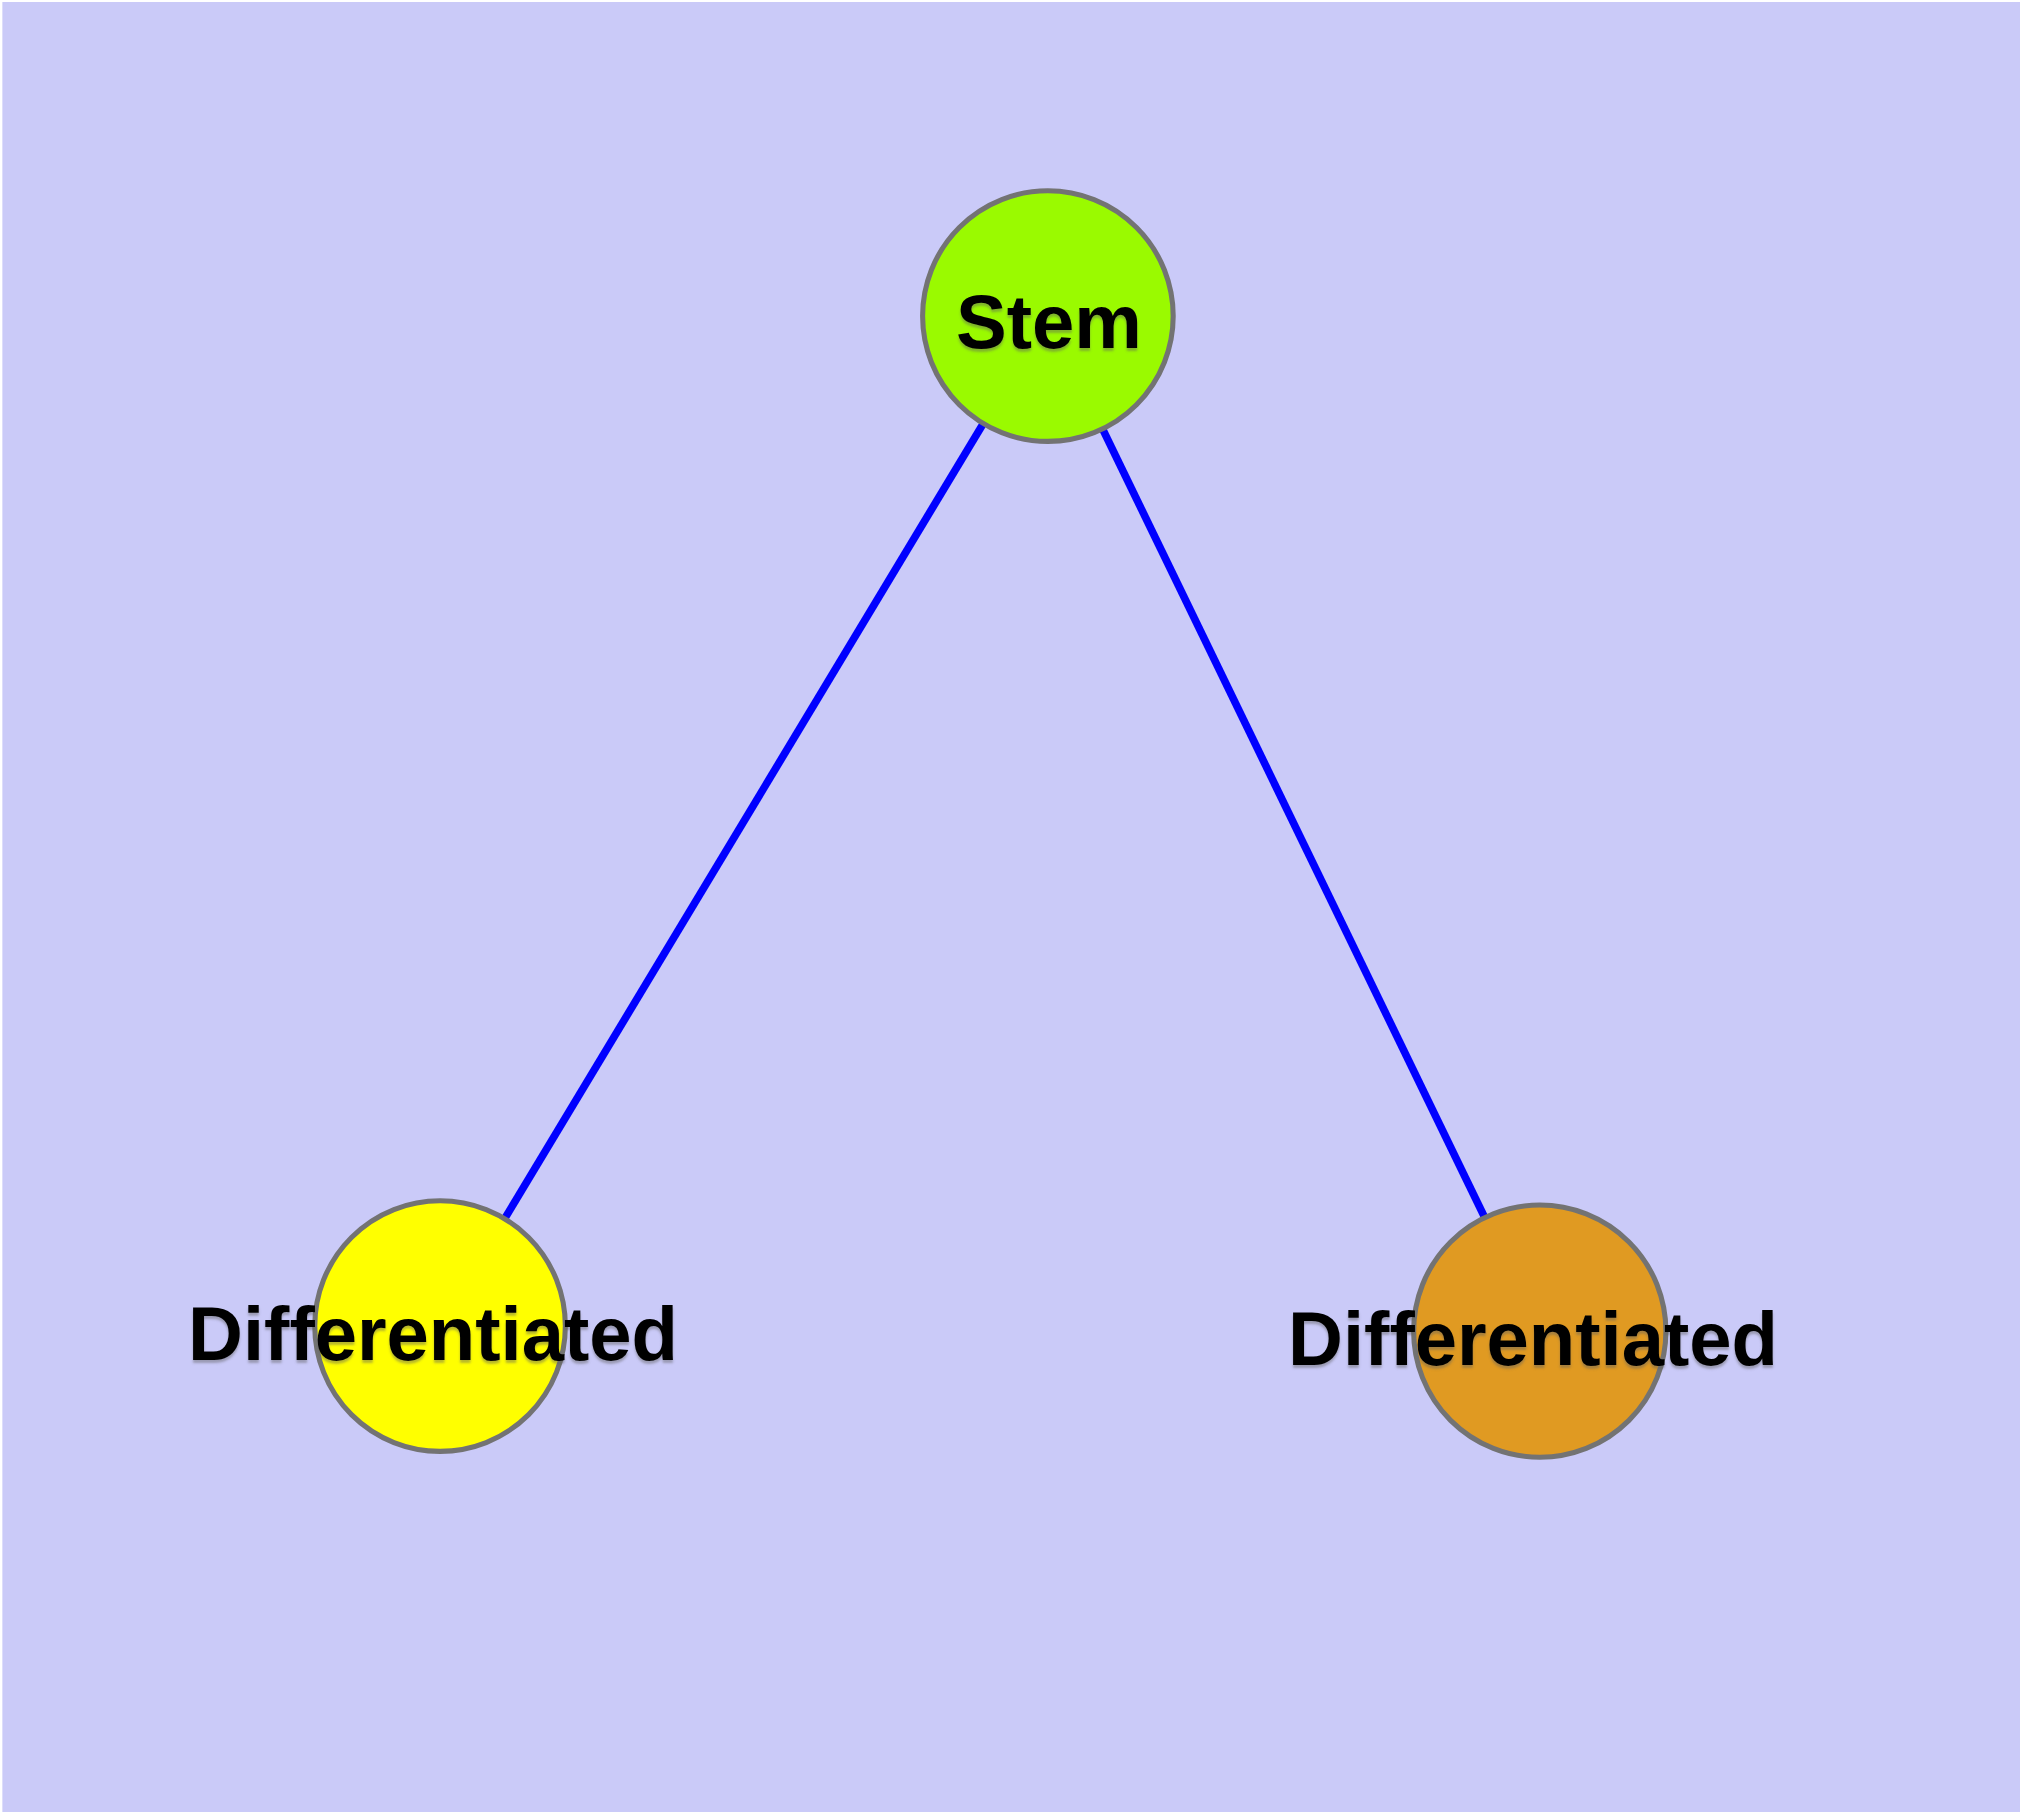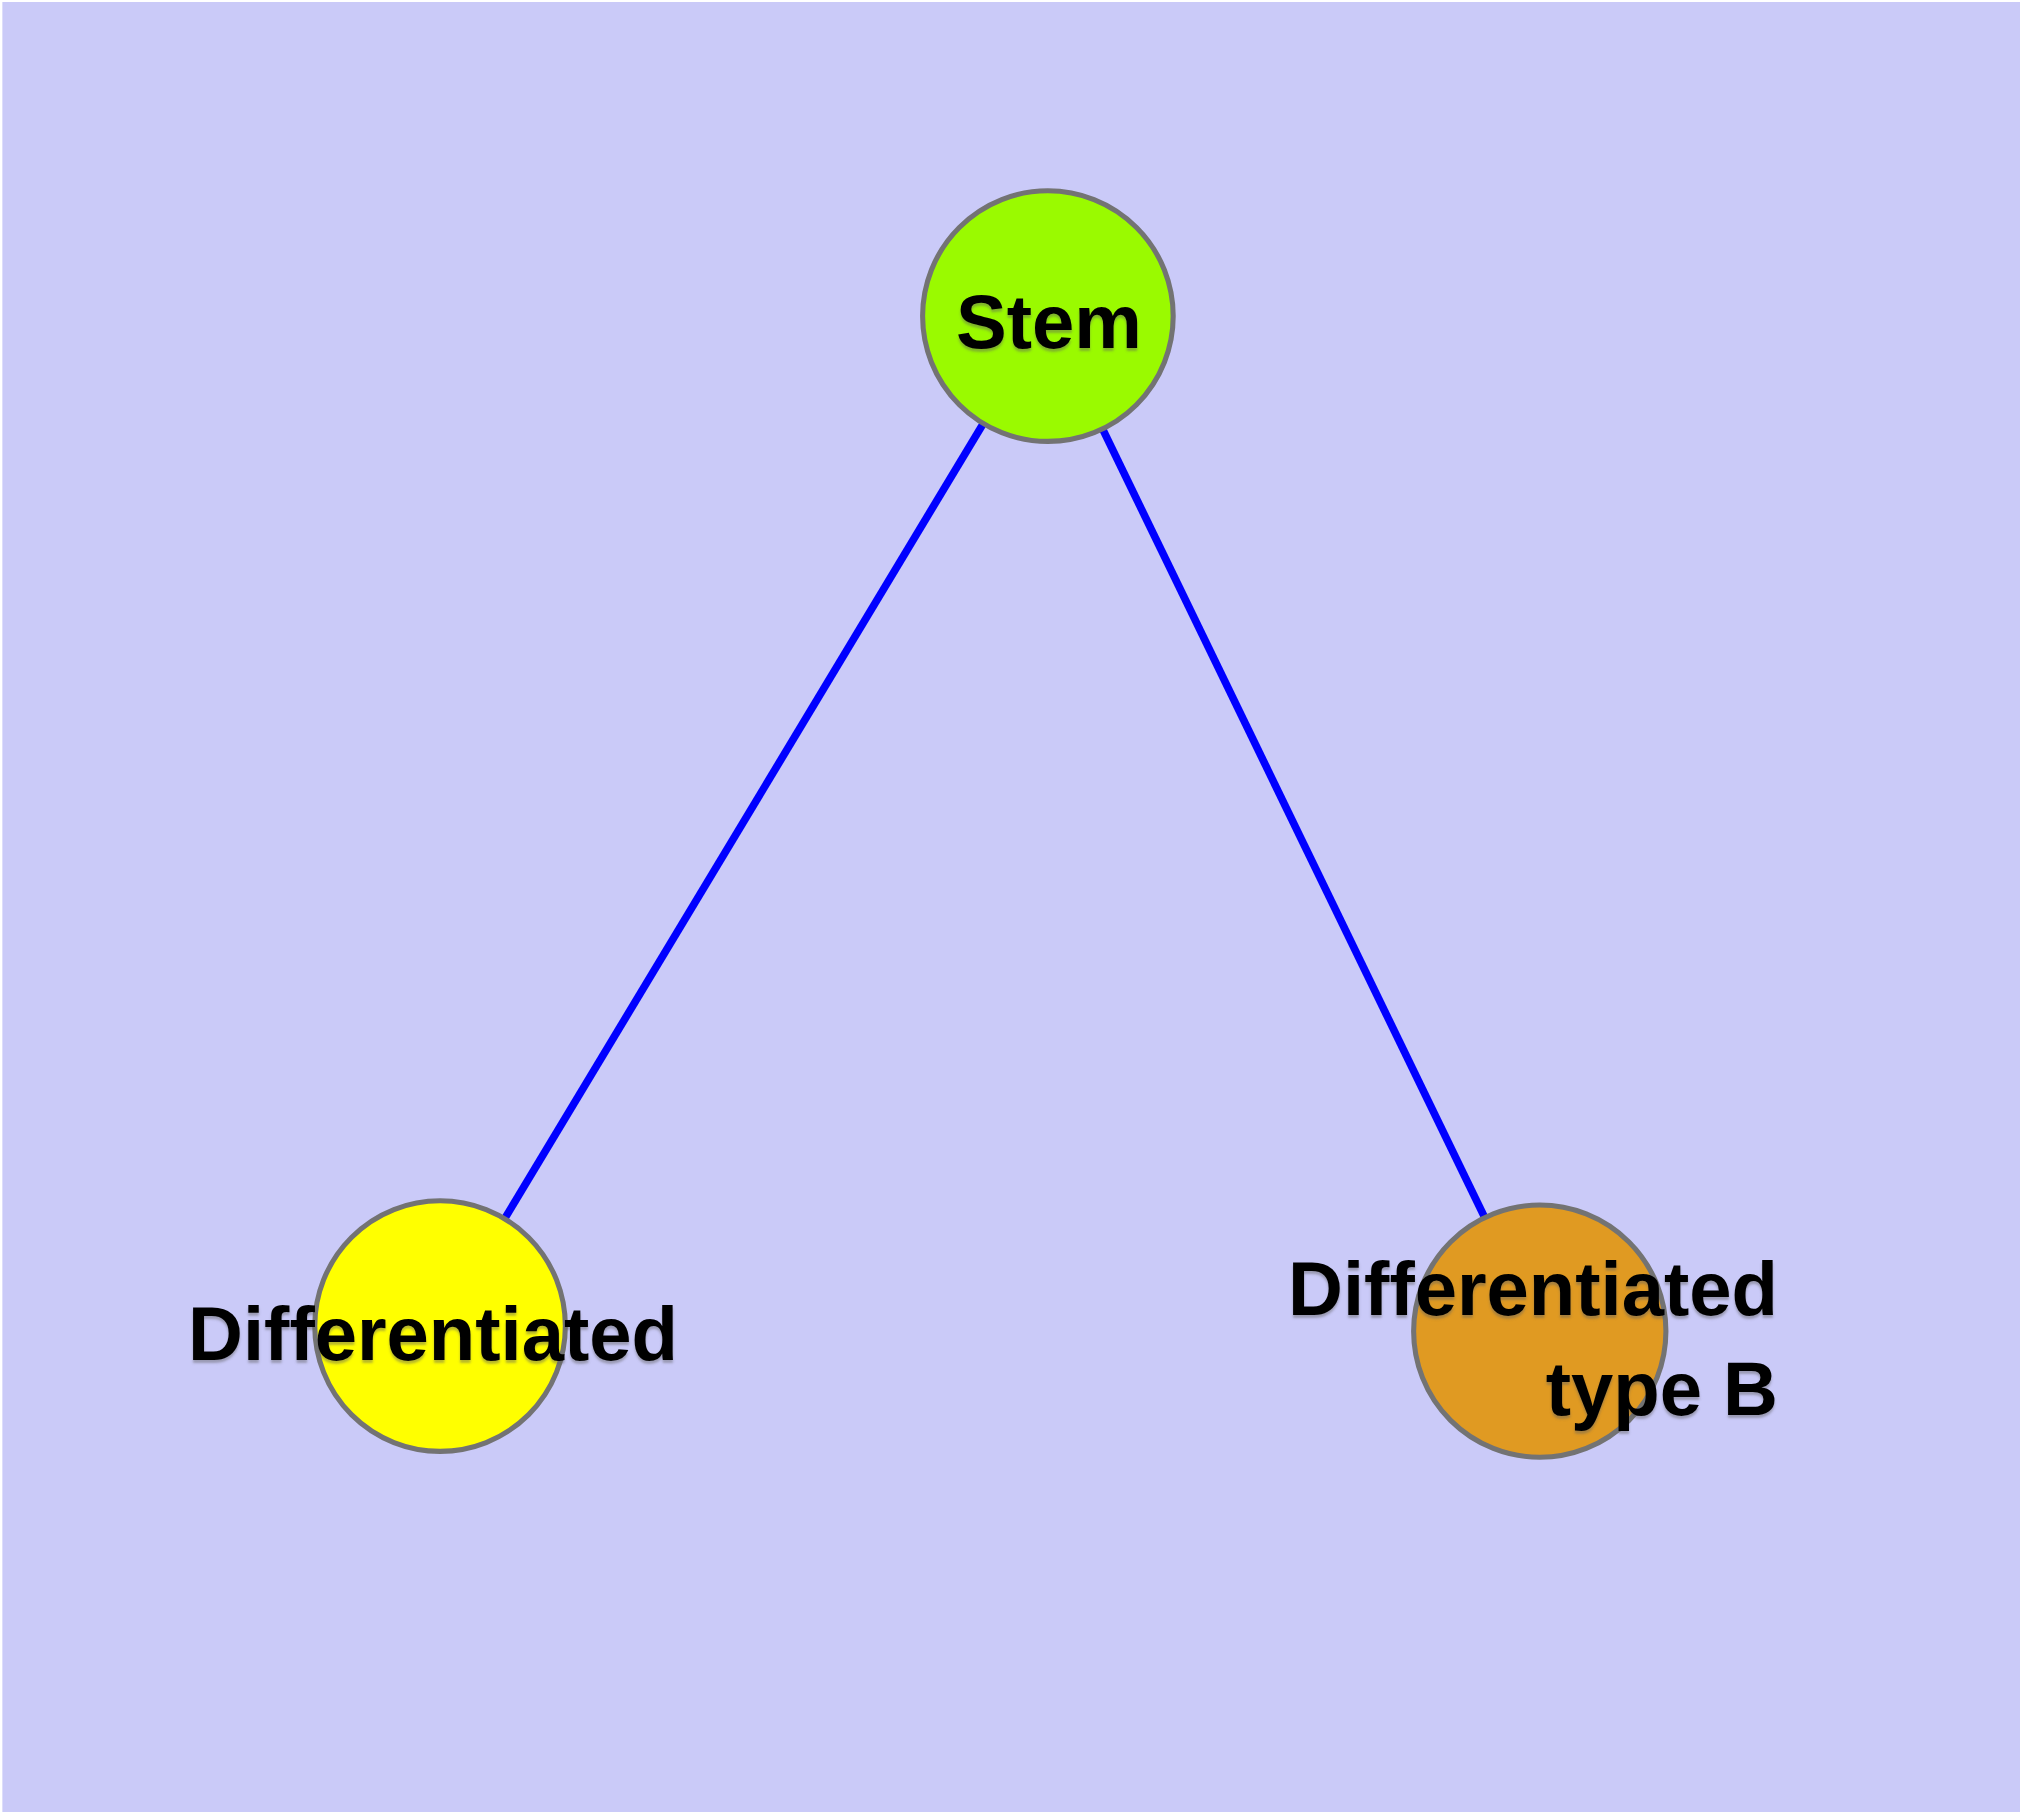--- a/index.html
+++ b/index.html
@@ -70,17 +70,16 @@
   </svg>
 
   <div class="node-label label-stem">Stem</div>
 
   <div class="node-label label-type-a">
     <span class="label-line">Differentiated</span>
   </div>
 
   <div class="node-label label-type-b">
     <span class="label-line">Differentiated</span>
-    <span class="label-line">type B</span>
   </div>
 
 </div>
 
 
 </body></html>

